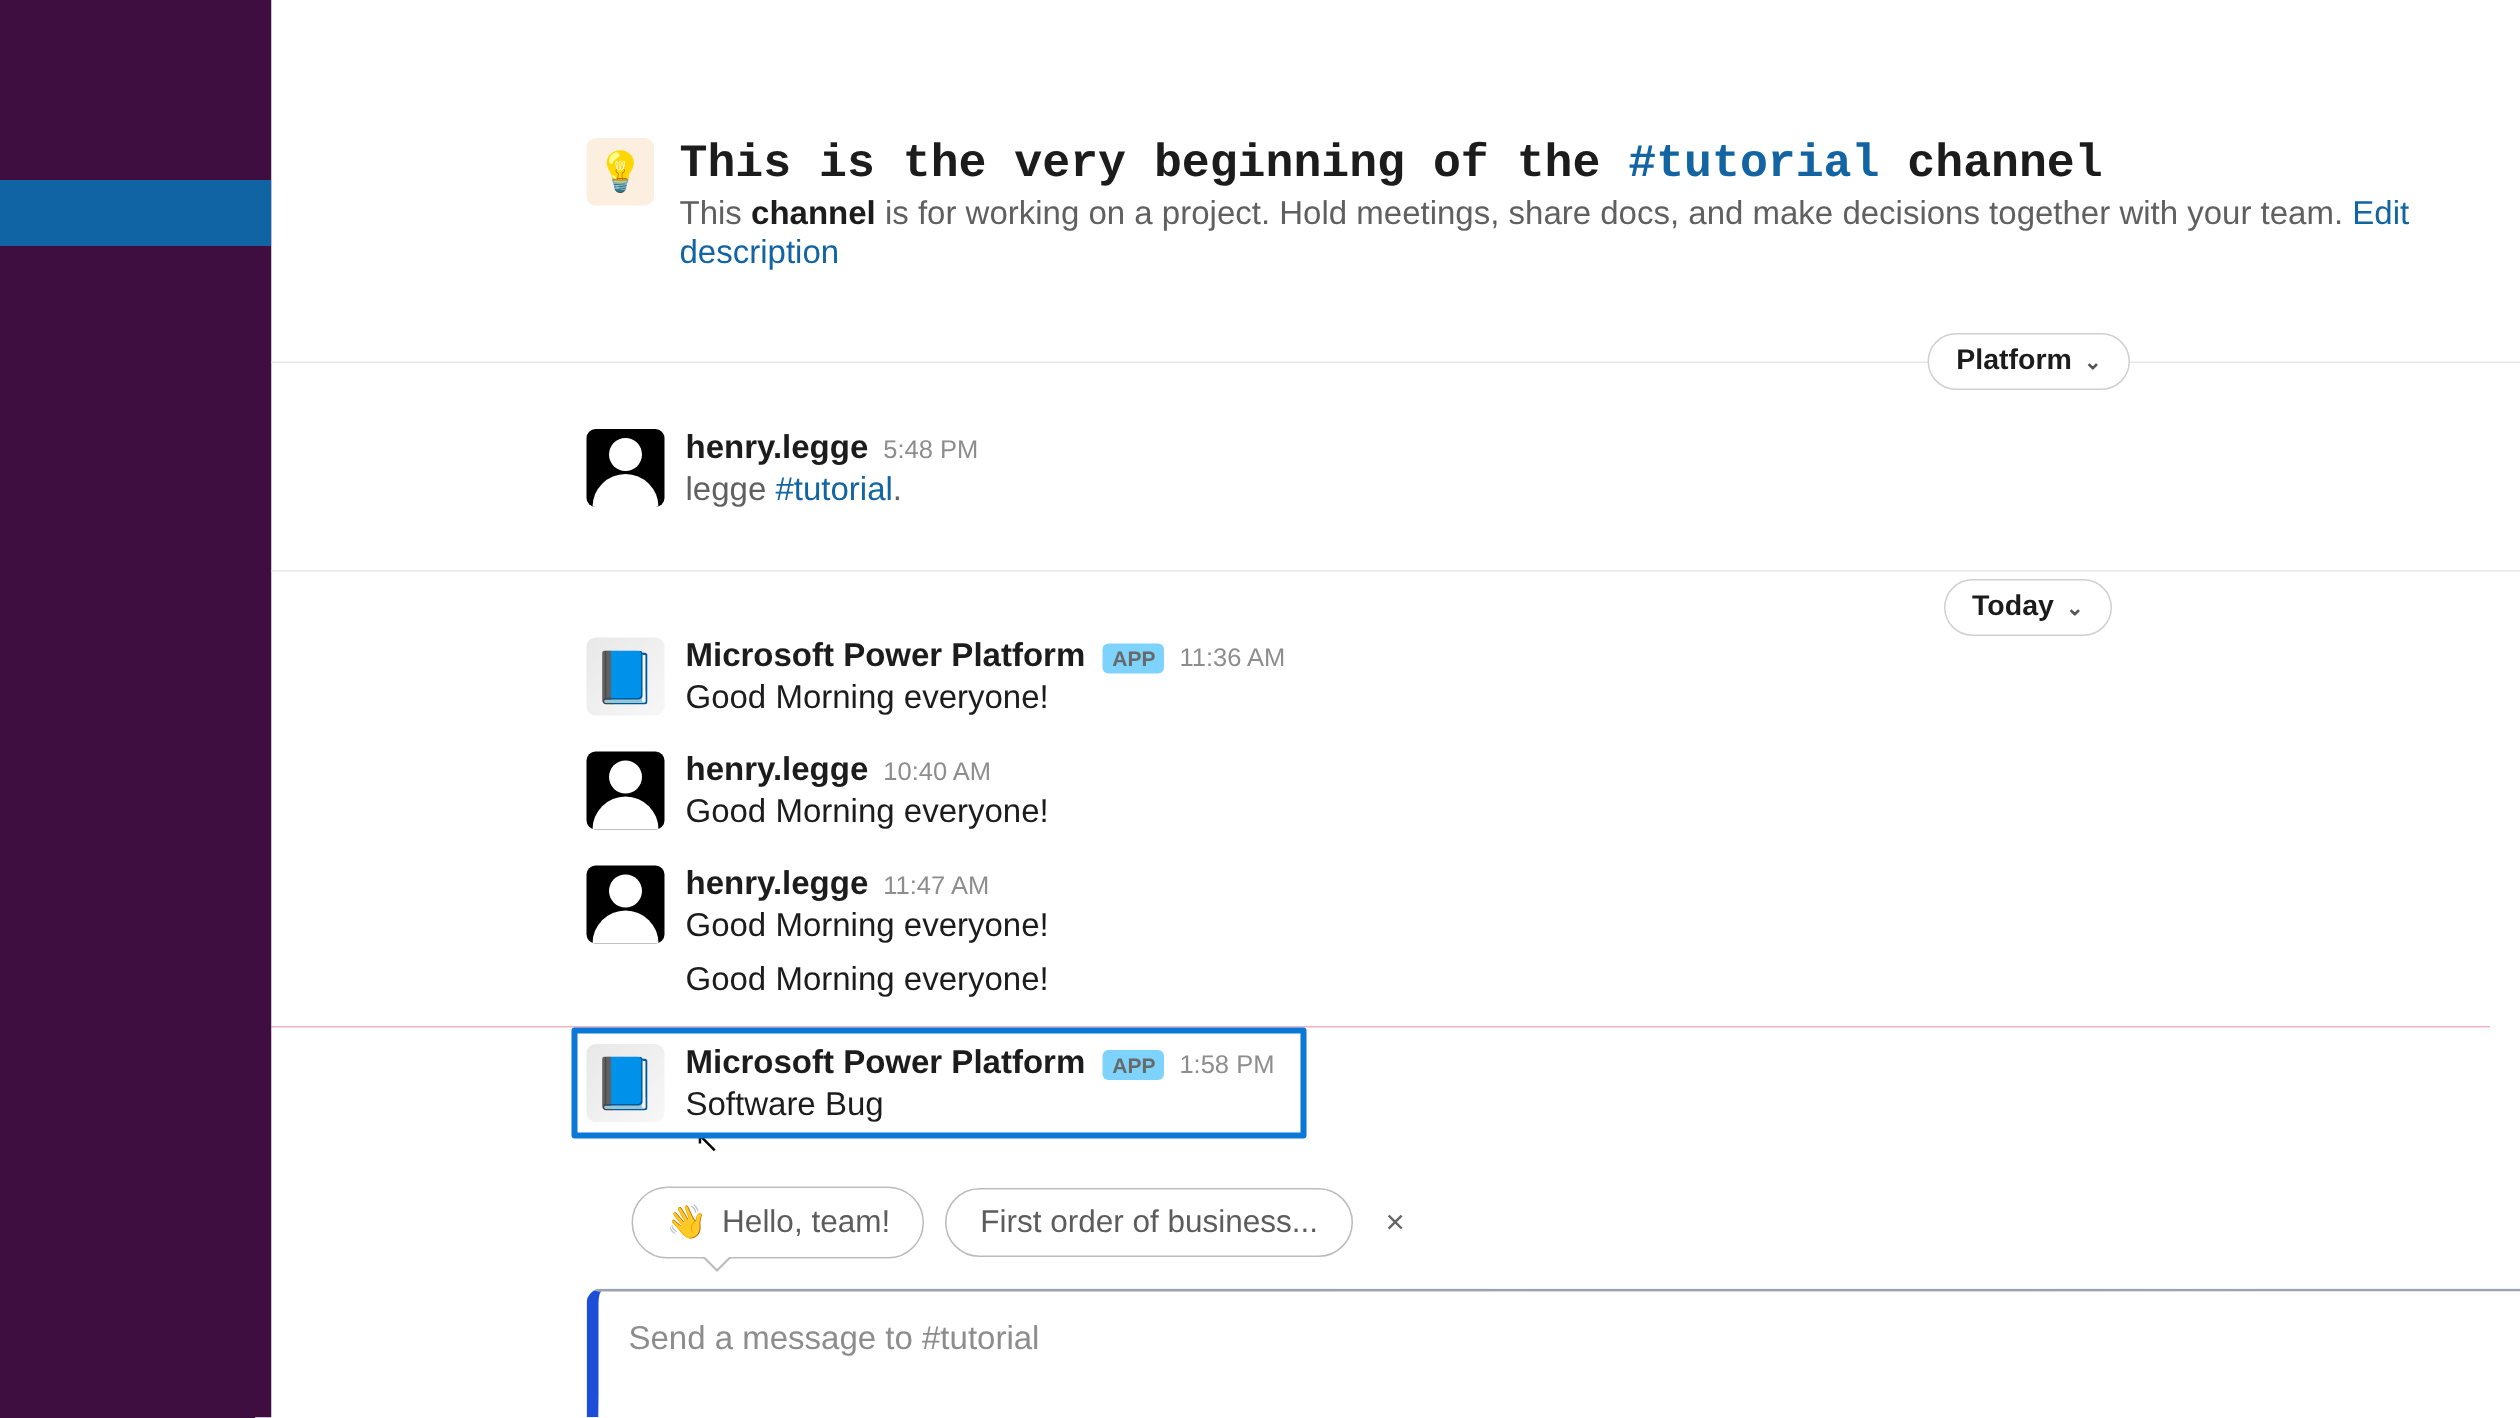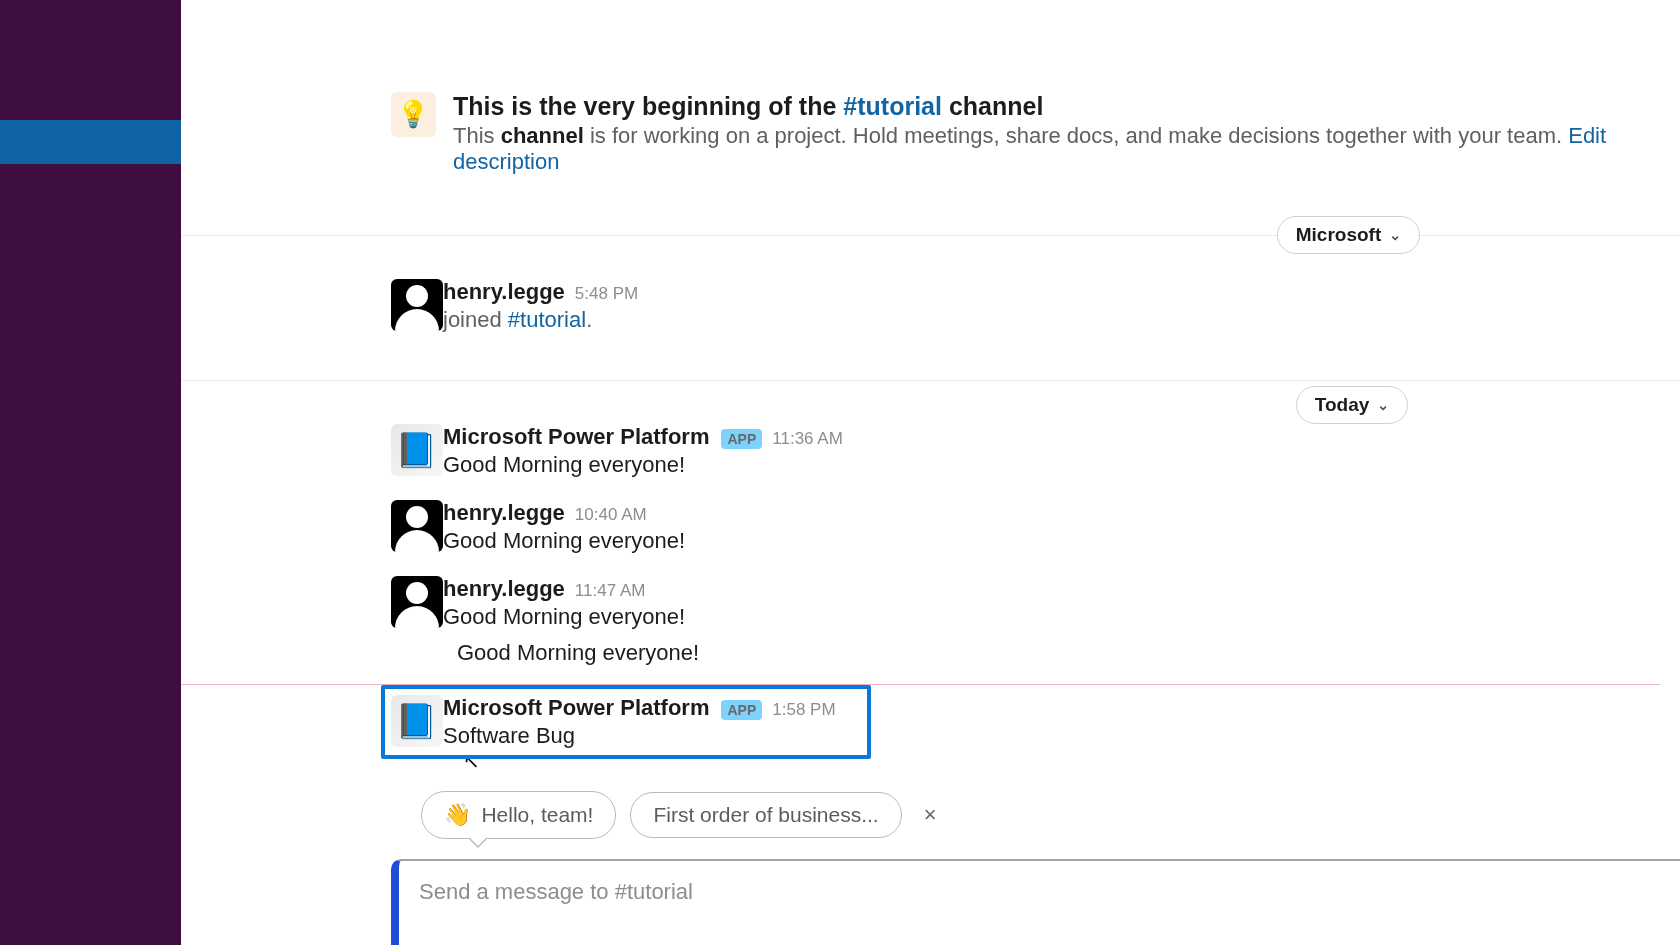--- a/index.html
+++ b/index.html
@@ -39,21 +39,21 @@
   .intro-icon {
     position: absolute;
     left: 210px; top: 92px;
     width: 45px; height: 45px;
     background: #FCEFE0;
     border-radius: 6px;
     display: flex; align-items: center; justify-content: center;
     font-size: 26px;
   }
   .intro-text { margin-left: 62px; }
-  .intro-title { font-size: 25px; font-weight: 800; color: #1d1c1d; }
+  .intro-title { font-size: 31px; font-weight: 800; color: #1d1c1d; font-family: Liberation Mono, monospace; }
   .intro-title .hash { color: #1264A3; }
   .intro-sub { font-size: 22px; color: #616061; margin-top: 2px; }
   .intro-sub .bold { color: #1d1c1d; font-weight: 700; }
   .intro-sub .link { color: #1264A3; cursor: pointer; }
 
   
   .divider-row {
     position: relative;
     height: 40px;
     margin: 10px 0 20px 0;
@@ -72,21 +72,21 @@
     padding: 7px 18px;
     font-size: 19px; font-weight: 700;
     color: #1d1c1d;
     display: flex; align-items: center; gap: 8px;
     cursor: pointer;
   }
   .chev { font-size: 14px; color: #555; }
 
   
   .messages { flex: 1; padding-left: 210px; padding-right: 20px; }
-  .msg { display: flex; margin-bottom: 14px; padding: 4px 0; }
+  .msg { display: flex; gap: 14px; margin-bottom: 14px; padding: 4px 0; align-items: center; }
   .msg.highlight { border: 4px solid #0a78d6; padding: 6px; margin-left: -10px; width: 490px; background:#fff; border-radius:2px; position:relative; z-index:2; }
   .avatar { width: 52px; height: 52px; border-radius: 6px; flex: 0 0 auto; overflow:hidden; }
   .avatar.user { background:#000; display:flex; align-items:flex-end; justify-content:center; }
   .avatar.user { position:relative; }
   .avatar.user::before { content:""; position:absolute; top:6px; left:50%; transform:translateX(-50%); width:22px; height:22px; border-radius:50%; background:#fff; }
   .avatar.user::after { content:""; position:absolute; bottom:-4px; left:50%; transform:translateX(-50%); width:44px; height:26px; border-radius:26px 26px 0 0; background:#fff; }
 
   .avatar.app {
     background: linear-gradient(135deg,#e8e8e8,#f7f7f7);
     display:flex; align-items:center; justify-content:center;
@@ -174,36 +174,36 @@
       </div>
       <div class="intro-sub">
         <span>This </span><span class="bold">channel</span><span> is for working on a project. Hold meetings, share docs, and make decisions together with your team. </span><span class="link">Edit description</span>
       </div>
     </div>
   </div>
 
   <div class="divider-row">
     <div class="divider-line"></div>
     <div class="divider-pill">
-      <span>Microsoft</span>
+      <span>Platform</span>
       <span class="chev">⌄</span>
     </div>
   </div>
 
   <div class="messages">
 
     <div class="msg">
       <div class="avatar user"></div>
       <div class="msg-body">
         <div class="msg-head">
           <span class="msg-name">henry.legge</span>
           <span class="msg-time">5:48 PM</span>
         </div>
         <div class="msg-text gray">
-          <span>joined </span><span class="chanlink">#tutorial</span><span>.</span>
+          <span>legge </span><span class="chanlink">#tutorial</span><span>.</span>
         </div>
       </div>
     </div>
 
   </div>
 
   <div class="divider-row" style="margin-top:-6px;">
     <div class="divider-line"></div>
     <div class="divider-pill" style="right:272px;margin-top:25px;">
       <span>Today</span>

